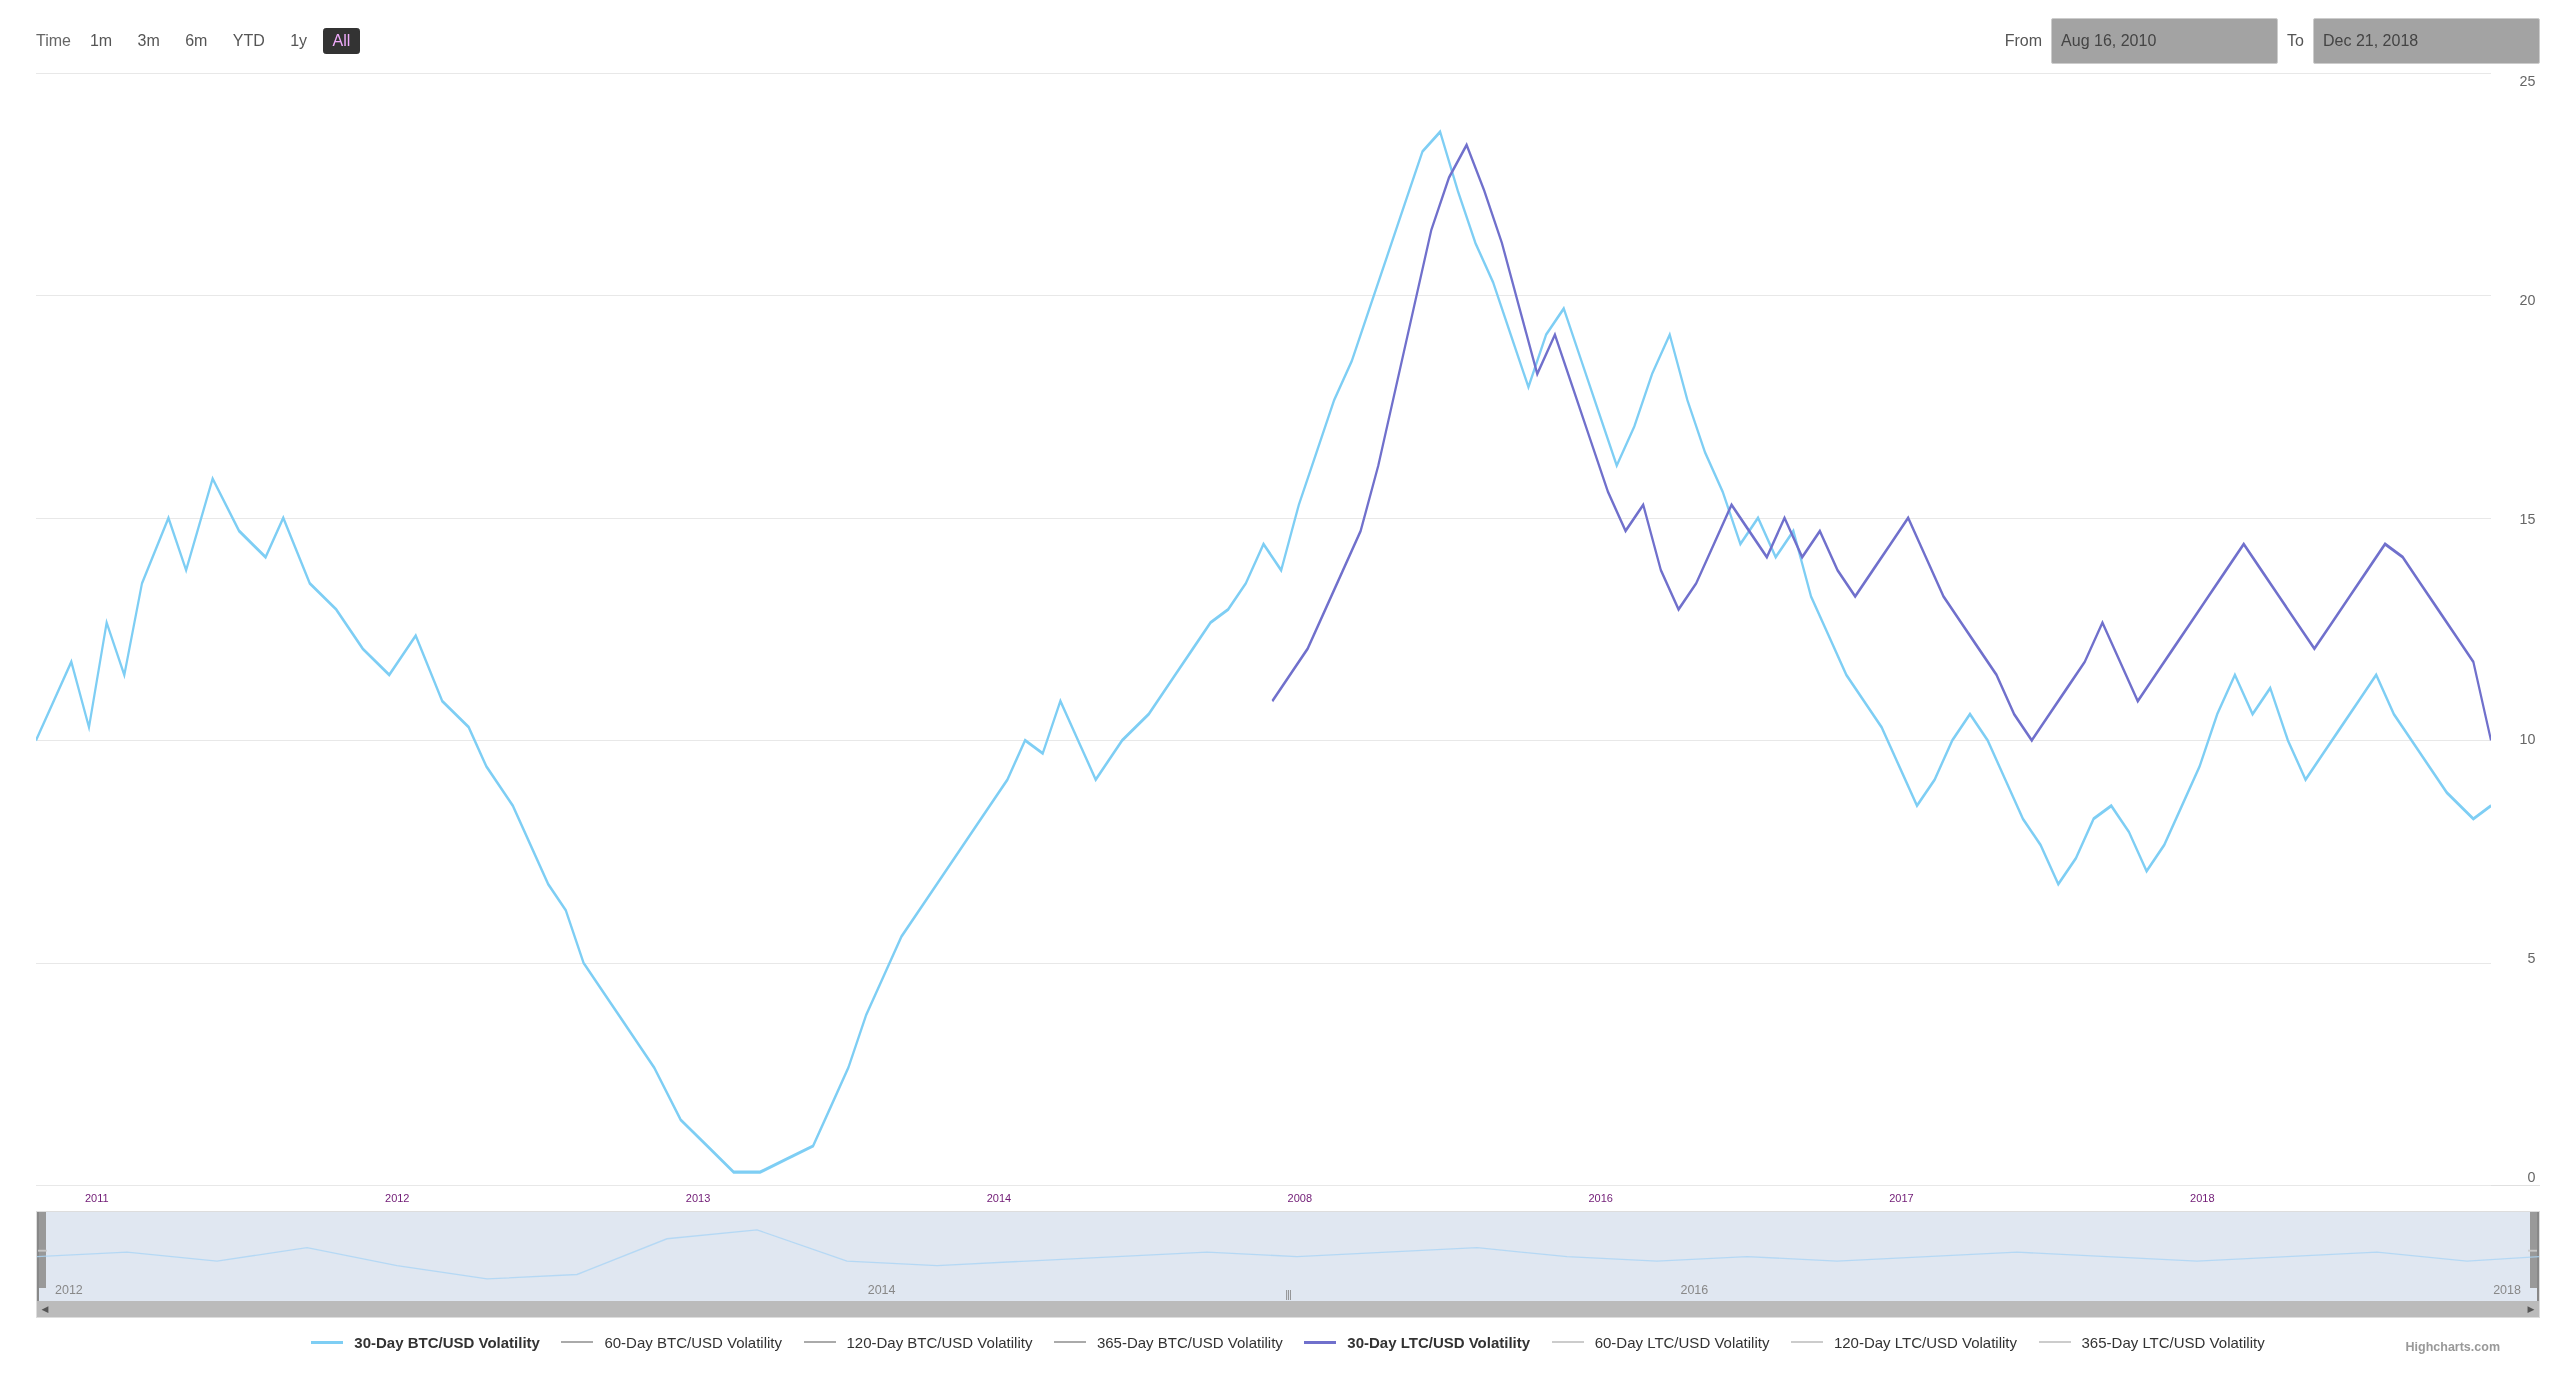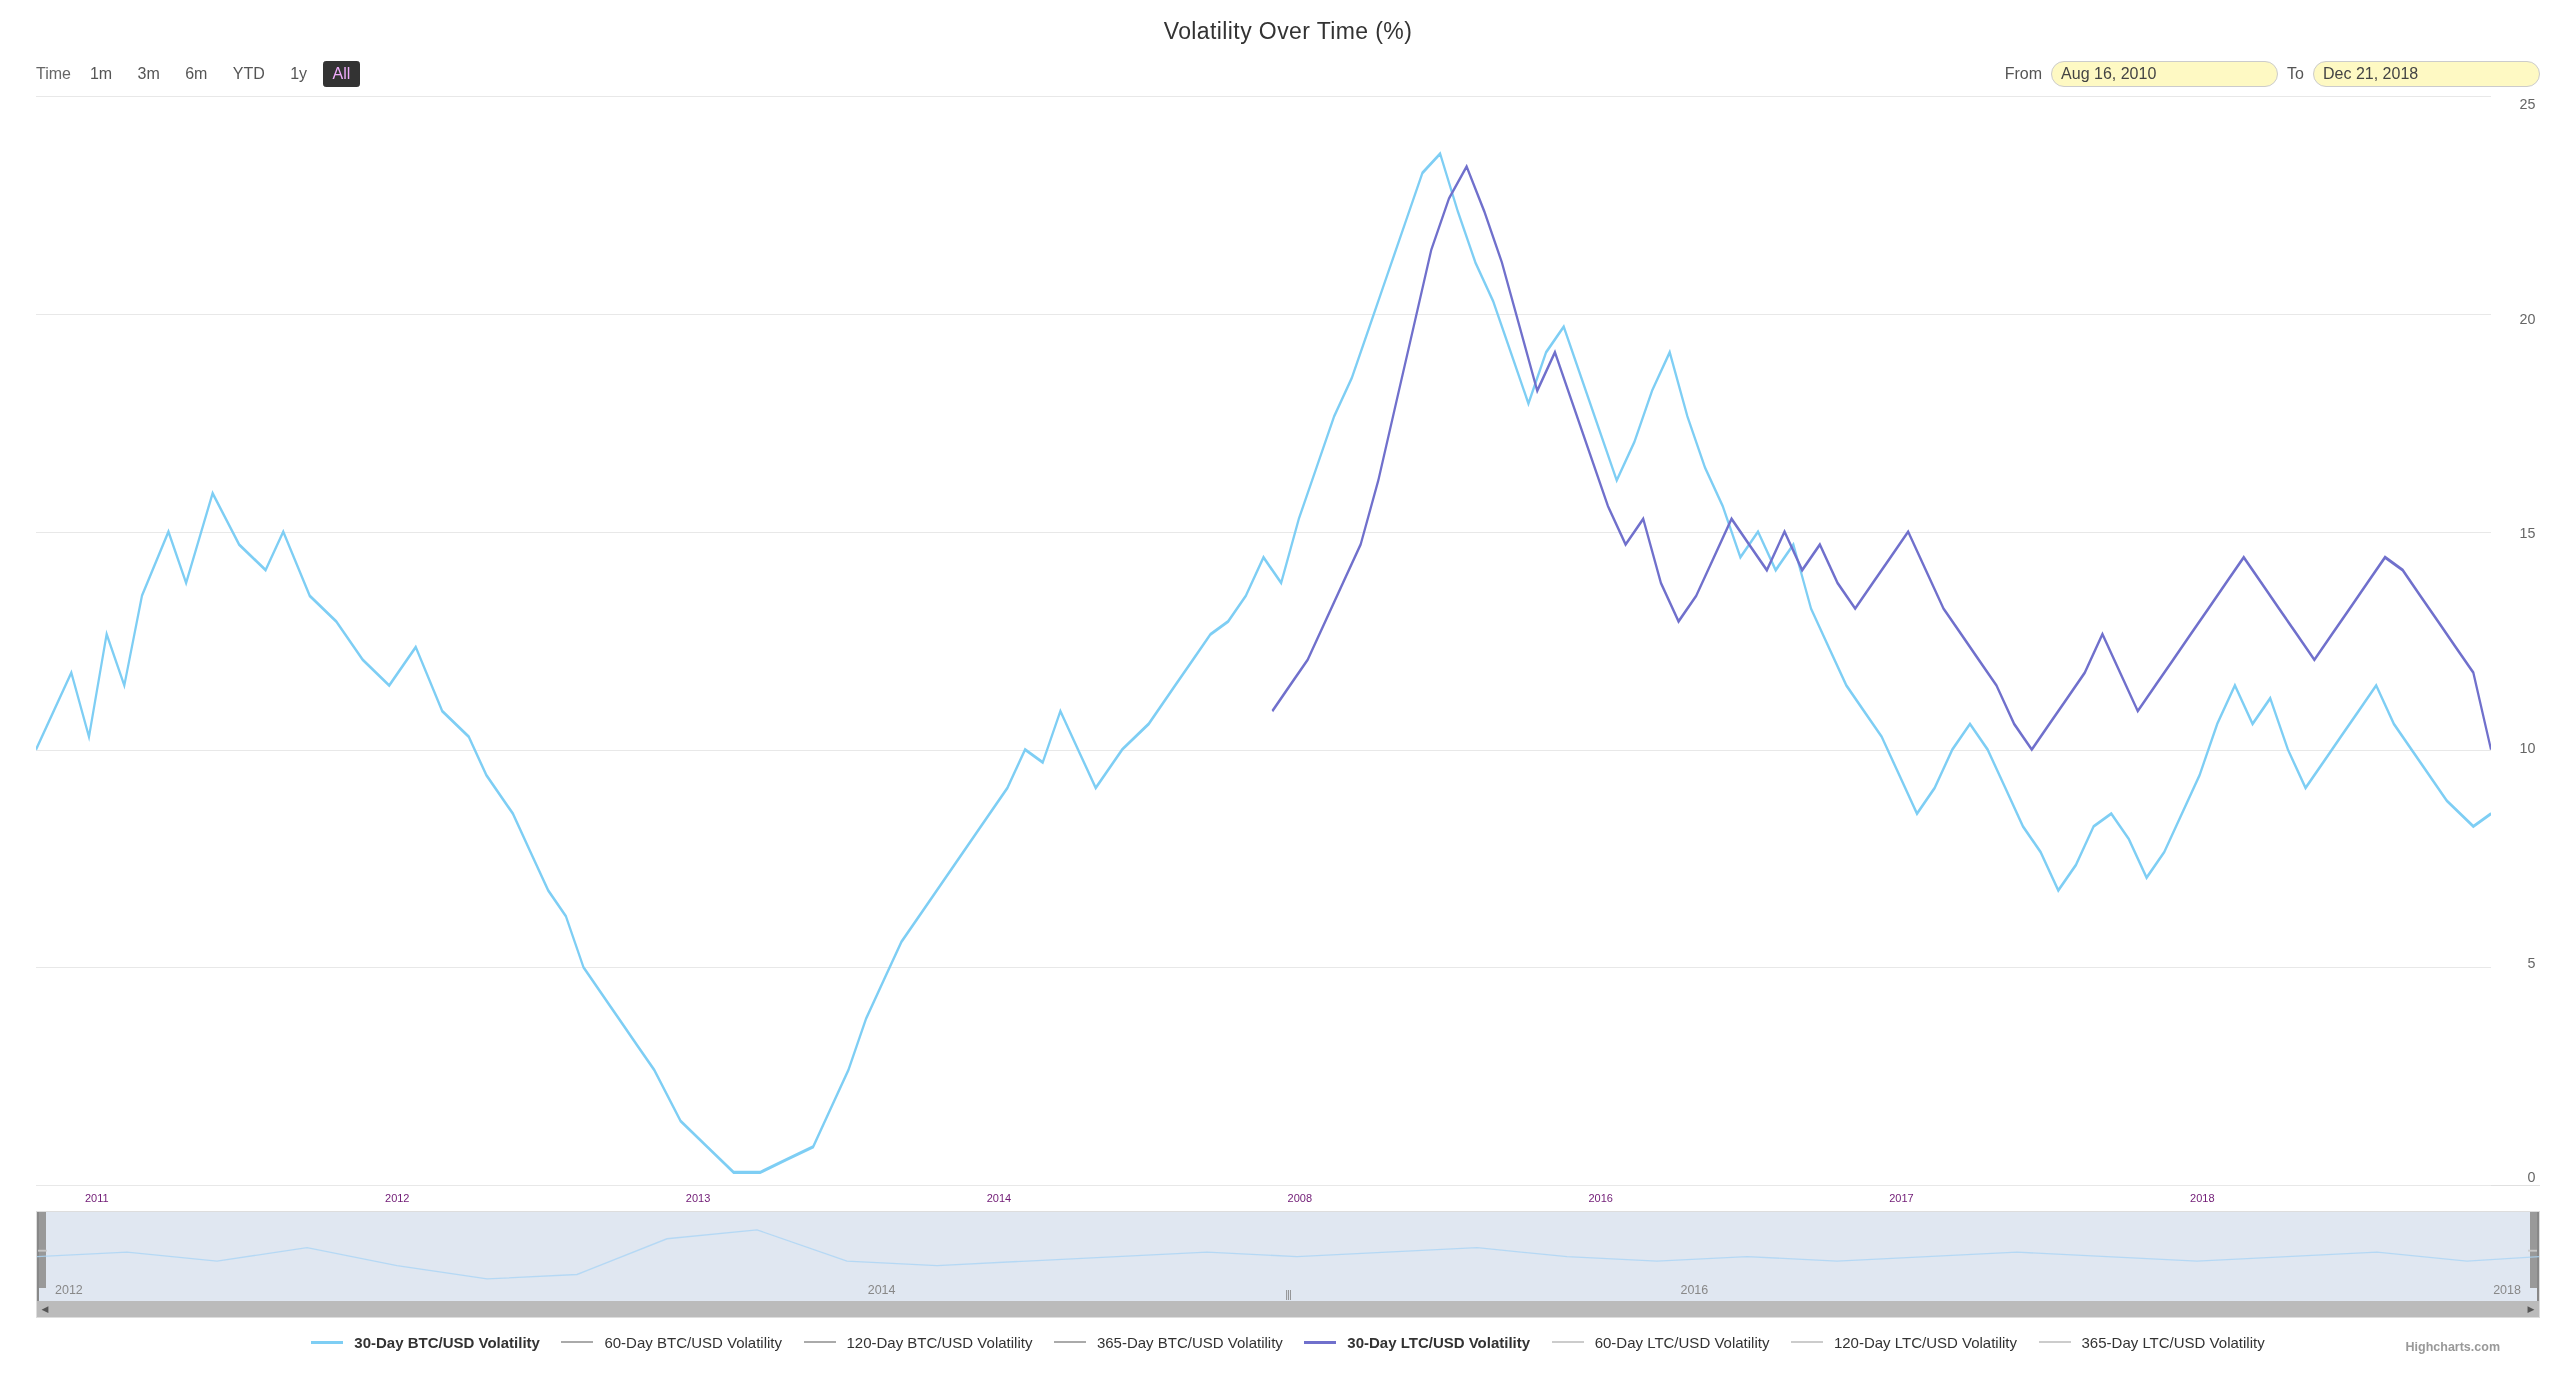--- a/index.html
+++ b/index.html
@@ -59,25 +59,25 @@
     }
     .date-range {
       display: flex;
       align-items: center;
       gap: 9px;
       font-size: 16px;
       color: #555;
     }
     .date-input {
       border: 0.9px solid #ccc;
-      padding: 3px 9px;
+      padding: 13px 9px;
       font-size: 16px;
       color: #444;
-      background: #fef9c3;
-      border-radius: 13px;
+      background: #a3a3a3;
+      border-radius: 2px;
     }
     .main-chart-area {
       flex: 1;
       position: relative;
       display: flex;
       flex-direction: column;
     }
     .chart-plot {
       flex: 1;
       position: relative;
@@ -258,21 +258,20 @@
       justify-content: space-between;
       font-size: 12.5px;
       color: #888;
       pointer-events: none;
     }
   </style>
 </head>
 <body>
 
 <div class="chart-container">
-  <h2 class="chart-title">Volatility Over Time (%)</h2>
 
   <div class="toolbar">
     <div class="zoom-controls">
       <span class="zoom-label">Time</span>
       <button class="zoom-btn">1m</button>
       <button class="zoom-btn">3m</button>
       <button class="zoom-btn">6m</button>
       <button class="zoom-btn">YTD</button>
       <button class="zoom-btn">1y</button>
       <button class="zoom-btn active">All</button>

